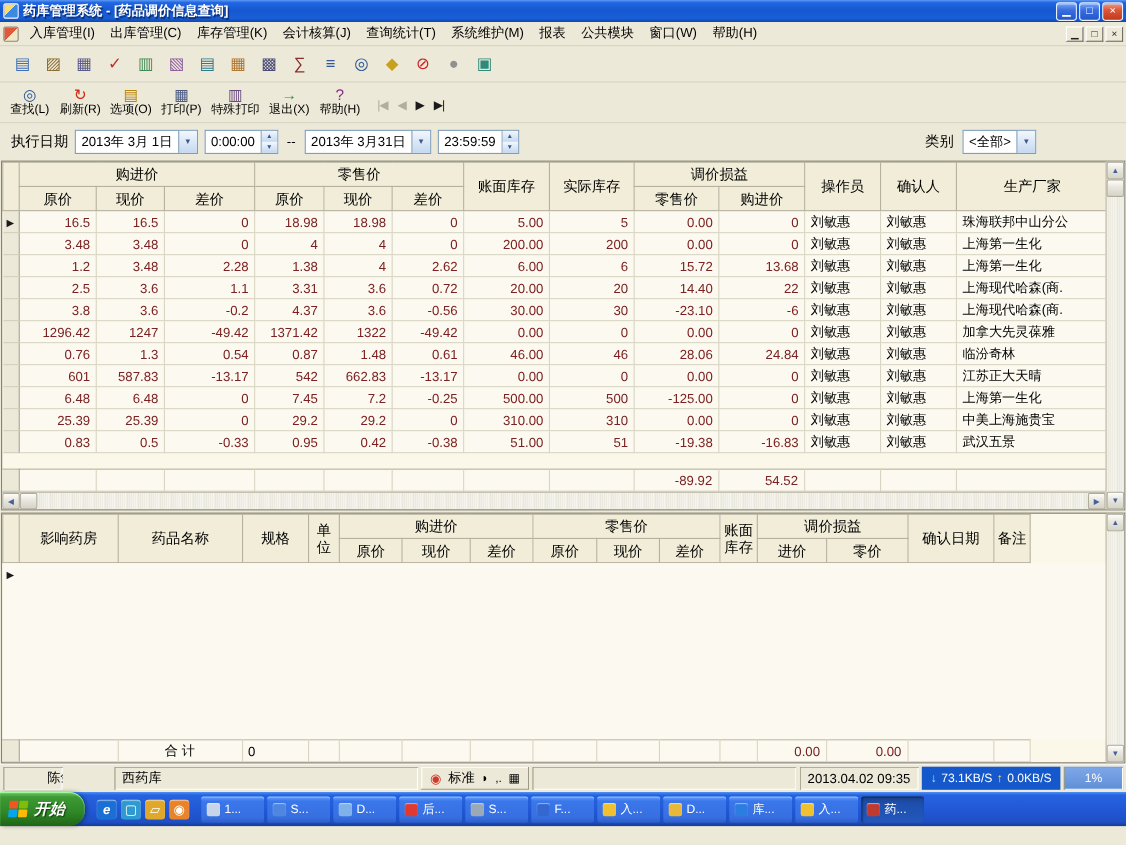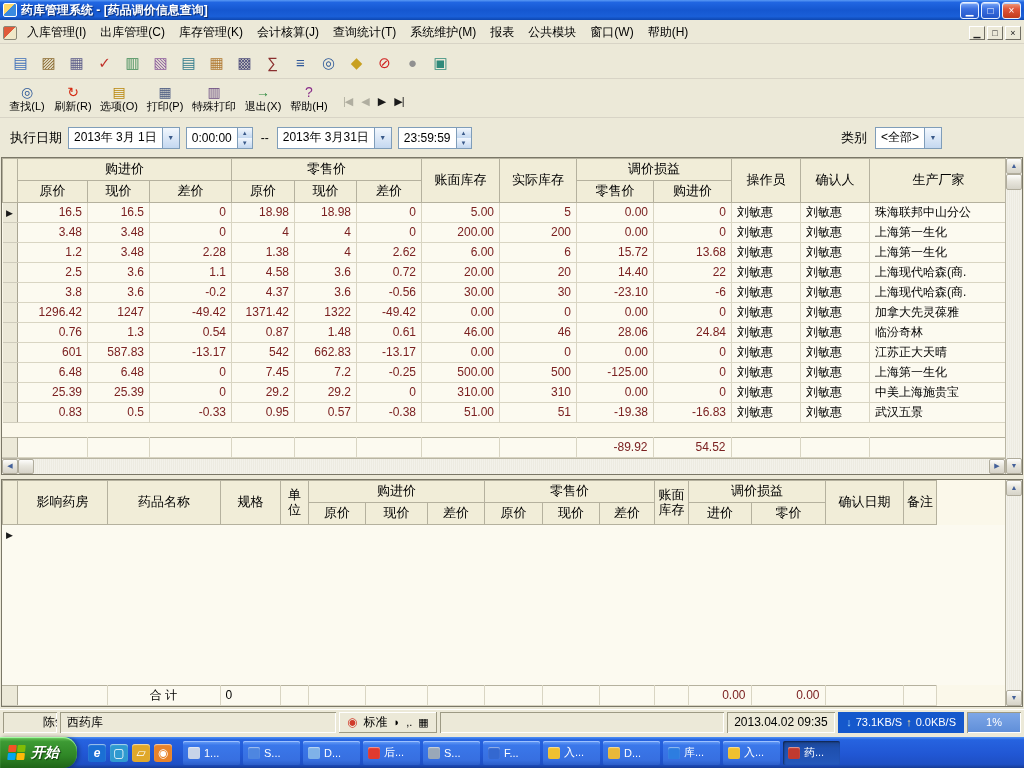--- a/index.html
+++ b/index.html
@@ -1,18 +1,18 @@
 <!DOCTYPE html>
 <html><head>
 <meta charset="utf-8">
 <style>
   * { box-sizing: border-box; margin: 0; padding: 0; }
   html,body { width:1024px; height:768px; }
   body { font-family:"Liberation Sans","DejaVu Sans",sans-serif; font-size:12px; background:#ECE9D8; }
-  .screen { position:relative; width:1024px; height:768px; overflow:hidden; background:#ECE9D8; display:flex; flex-direction:column;justify-content:space-between; }
+  .screen { position:relative; width:1024px; height:768px; overflow:hidden; background:#ECE9D8; display:flex; flex-direction:column; }
 
   
   .titlebar { height:20px; flex:0 0 20px; display:flex; align-items:center; gap:4px; padding:0 3px;
     background:linear-gradient(180deg,#5a9af5 0%,#2166e2 12%,#1557d0 50%,#1a5fd8 82%,#0d47b0 100%); }
   .app-icon { width:14px; height:14px; border-radius:2px;
     background:linear-gradient(135deg,#ffd96a 0 45%,#3a8ae0 45% 100%); border:1px solid #fff; }
   .title-text { flex:1; color:#fff; font-weight:bold; font-size:12px; text-shadow:1px 1px 1px #0a2a6a; white-space:nowrap; overflow:hidden; }
   .tbtns { display:flex; gap:2px; }
   .tbtn-win { width:19px; height:17px; border-radius:3px; border:1px solid #e8f0ff; color:#fff; font-size:10px; line-height:15px;
     text-align:center; background:linear-gradient(180deg,#7aa8f8 0%,#3a6fe0 40%,#2456c8 100%); box-shadow:inset 0 1px 0 #bcd4ff; }
@@ -431,21 +431,21 @@
               <td class="txt">刘敏惠</td>
               <td class="txt">刘敏惠</td>
               <td class="txt">上海第一生化</td>
             </tr>
 
             <tr class="grid-row">
               <td class="sel"></td>
               <td class="num">2.5</td>
               <td class="num">3.6</td>
               <td class="num">1.1</td>
-              <td class="num">4.58</td>
+              <td class="num">3.31</td>
               <td class="num">3.6</td>
               <td class="num">0.72</td>
               <td class="num">20.00</td>
               <td class="num">20</td>
               <td class="num">14.40</td>
               <td class="num">22</td>
               <td class="txt">刘敏惠</td>
               <td class="txt">刘敏惠</td>
               <td class="txt">上海现代哈森(商.</td>
             </tr>
@@ -551,21 +551,21 @@
               <td class="txt">刘敏惠</td>
               <td class="txt">中美上海施贵宝</td>
             </tr>
 
             <tr class="grid-row">
               <td class="sel"></td>
               <td class="num">0.83</td>
               <td class="num">0.5</td>
               <td class="num">-0.33</td>
               <td class="num">0.95</td>
-              <td class="num">0.57</td>
+              <td class="num">0.42</td>
               <td class="num">-0.38</td>
               <td class="num">51.00</td>
               <td class="num">51</td>
               <td class="num">-19.38</td>
               <td class="num">-16.83</td>
               <td class="txt">刘敏惠</td>
               <td class="txt">刘敏惠</td>
               <td class="txt">武汉五景</td>
             </tr>
           </tbody>
@@ -716,21 +716,21 @@
       <span class="sb sb-up"></span>
       <span class="sb-track"></span>
       <span class="sb sb-down"></span>
     </div>
     <span class="row-marker">▶</span>
   </div>
 
 
   <div class="statusbar">
     <span class="panel" style="width:54px;padding-left:40px;">陈剑锋</span>
-    <span class="panel" style="width:276px;">西药库</span>
+    <span class="panel" style="width:276px;margin-left:44px;">西药库</span>
     <span class="ime-bar">
       <span class="ime-logo">◉</span>
       <span>标准</span>
       <span class="ime-glyph">◗</span>
       <span class="ime-glyph">,.</span>
       <span class="ime-glyph">▦</span>
     </span>
     <span class="panel spacer"></span>
     <span class="panel" style="width:108px;">2013.04.02 09:35</span>
     <span class="net-box">

